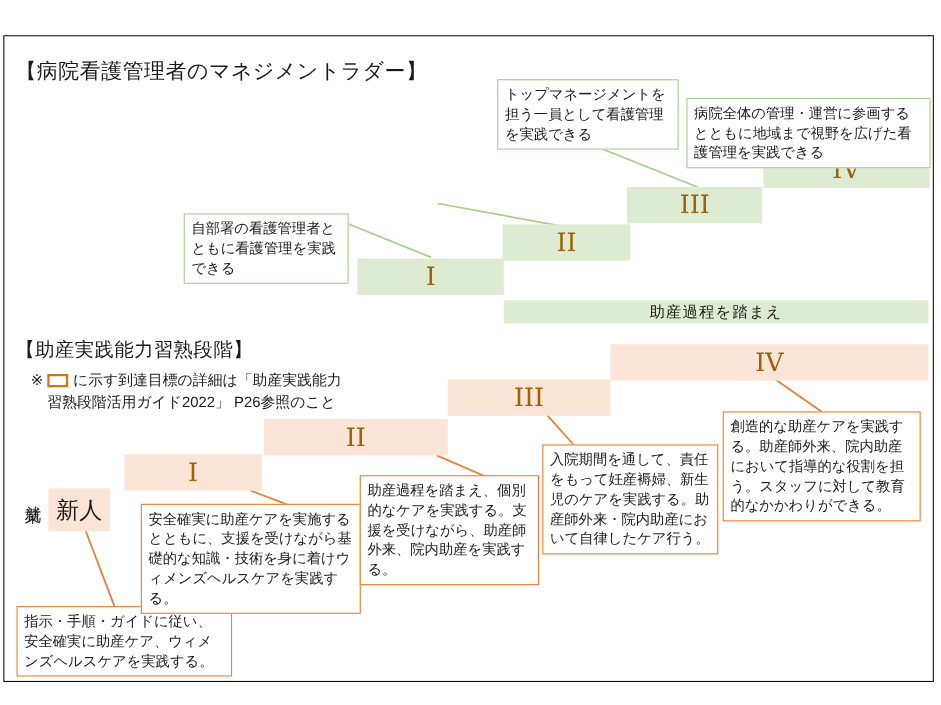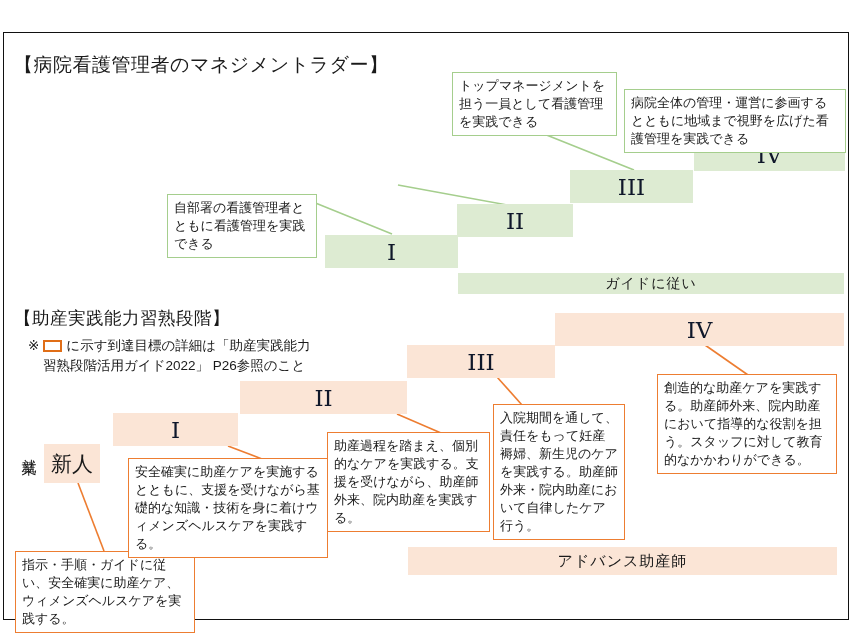--- a/index.html
+++ b/index.html
@@ -6,21 +6,21 @@
   #canvas{
     position:relative;width:855px;height:641px;background:#fff;
     font-family:"Liberation Sans","DejaVu Sans",sans-serif;color:#1a1a1a;
     overflow:hidden;
   }
   #frame{position:absolute;left:3px;top:32px;width:846px;height:588px;border:1.5px solid #111;box-sizing:border-box;}
   .section-title{position:absolute;font-size:19px;letter-spacing:.5px;white-space:nowrap;}
   .step{position:absolute;display:flex;align-items:center;justify-content:center;box-sizing:border-box;}
   .step.green{background:#ddebd2;}
   .step.orange{background:#fbe5d6;}
-  .roman{font-family:"DejaVu Serif","Liberation Serif",serif;font-size:23px;color:#0f172a;}
+  .roman{font-family:"DejaVu Serif","Liberation Serif",serif;font-size:23px;color:#a16207;}
   .newbie-label{font-size:21px;}
   .base-bar{position:absolute;display:flex;align-items:center;justify-content:center;font-size:14px;letter-spacing:1px;}
   .base-bar.green{background:#ddebd2;}
   .base-bar.orange{background:#fbe5d6;}
   .callout{position:absolute;background:#fff;box-sizing:border-box;padding:4px 6px;font-size:13px;line-height:1.38;}
   .callout.green{border:1.6px solid #a5ce8d;}
   .callout.orange{border:1.6px solid #ed7d31;}
   #lines{position:absolute;left:0;top:0;width:855px;height:641px;pointer-events:none;}
   #note{position:absolute;left:28px;top:336px;width:340px;font-size:13.5px;line-height:1.45;}
   .note-row{display:flex;align-items:center;gap:4px;}
@@ -56,21 +56,21 @@
   <div class="step green" style="left:457px;top:204px;width:116px;height:33px;">
     <span class="roman">II</span>
   </div>
   <div class="step green" style="left:570px;top:170px;width:123px;height:33px;">
     <span class="roman">III</span>
   </div>
   <div class="step green" style="left:694px;top:138px;width:151px;height:33px;">
     <span class="roman">IV</span>
   </div>
 
-  <div class="base-bar green" style="left:458px;top:273px;width:386px;height:21px;">ガイドに従い</div>
+  <div class="base-bar green" style="left:458px;top:273px;width:386px;height:21px;">助産過程を踏まえ</div>
 
   <div class="callout green" style="left:167px;top:182px;width:150px;margin-top:12px;">自部署の看護管理者とともに看護管理を実践できる</div>
   <div class="callout green" style="left:452px;top:72px;width:165px;">トップマネージメントを担う一員として看護管理を実践できる</div>
   <div class="callout green" style="left:624px;top:49px;width:222px;margin-top:40px;">病院全体の管理・運営に参画するとともに地域まで視野を広げた看護管理を実践できる</div>
 
   <div class="section-title" style="left:14px;top:306px;font-size:17.5px;">【助産実践能力習熟段階】</div>
 
   <div id="note">
     <div class="note-row">
       <span>※</span>
@@ -91,20 +91,19 @@
   <div class="step orange" style="left:240px;top:381px;width:167px;height:33px;">
     <span class="roman">II</span>
   </div>
   <div class="step orange" style="left:407px;top:345px;width:148px;height:33px;">
     <span class="roman">III</span>
   </div>
   <div class="step orange" style="left:555px;top:313px;width:289px;height:33px;">
     <span class="roman">IV</span>
   </div>
 
-  <div class="base-bar orange" style="left:408px;top:547px;width:429px;height:28px;font-size:15px;">アドバンス助産師</div>
 
-  <div class="callout orange" style="left:15px;top:551px;width:180px;">指示・手順・ガイドに従い、安全確実に助産ケア、ウィメンズヘルスケアを実践する。</div>
+  <div class="callout orange" style="left:15px;top:551px;width:196px;">指示・手順・ガイドに従い、安全確実に助産ケア、ウィメンズヘルスケアを実践する。</div>
   <div class="callout orange" style="left:128px;top:458px;width:200px;">安全確実に助産ケアを実施するとともに、支援を受けながら基礎的な知識・技術を身に着けウィメンズヘルスケアを実践する。</div>
   <div class="callout orange" style="left:327px;top:432px;width:163px;">助産過程を踏まえ、個別的なケアを実践する。支援を受けながら、助産師外来、院内助産を実践する。</div>
-  <div class="callout orange" style="left:493px;top:404px;width:132px;">入院期間を通して、責任をもって妊産褥婦、新生児のケアを実践する。助産師外来・院内助産において自律したケア行う。</div>
+  <div class="callout orange" style="left:493px;top:404px;width:160px;">入院期間を通して、責任をもって妊産褥婦、新生児のケアを実践する。助産師外来・院内助産において自律したケア行う。</div>
   <div class="callout orange" style="left:657px;top:374px;width:180px;">創造的な助産ケアを実践する。助産師外来、院内助産において指導的な役割を担う。スタッフに対して教育的なかかわりができる。</div>
 </div>
 
 </body></html>

